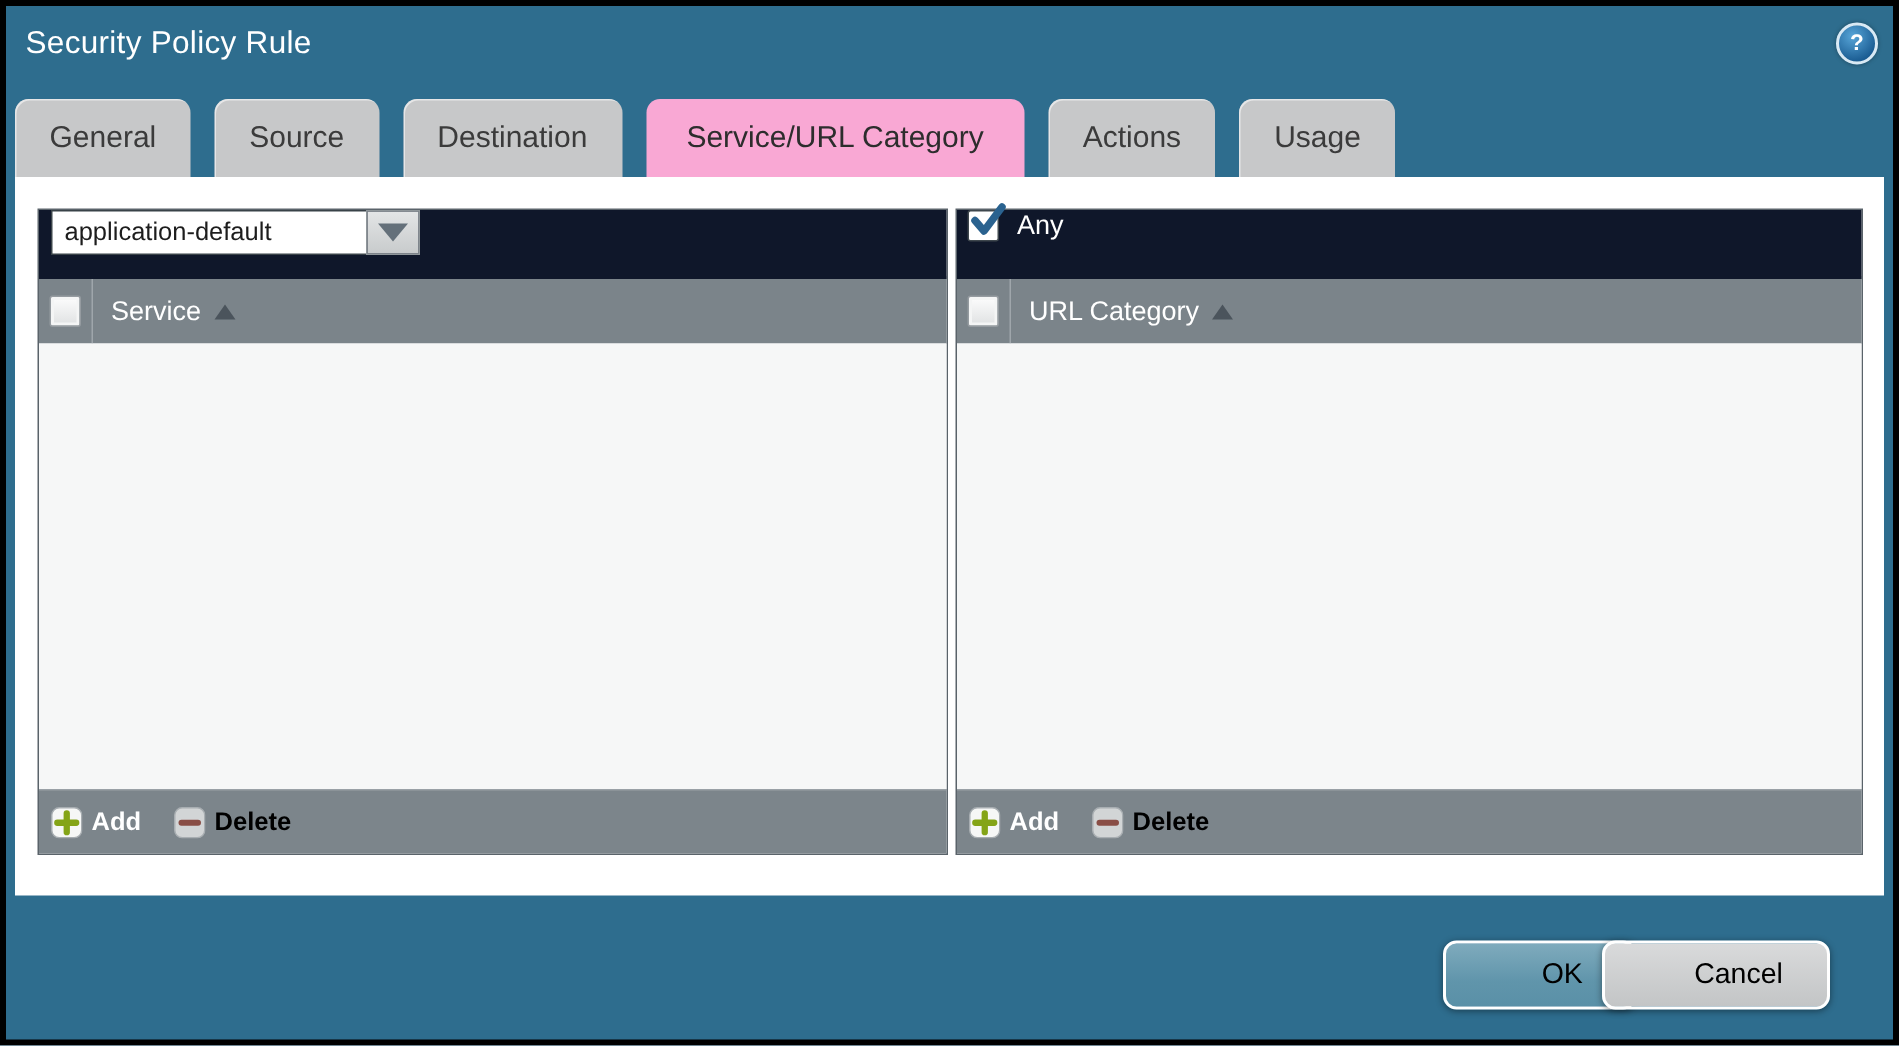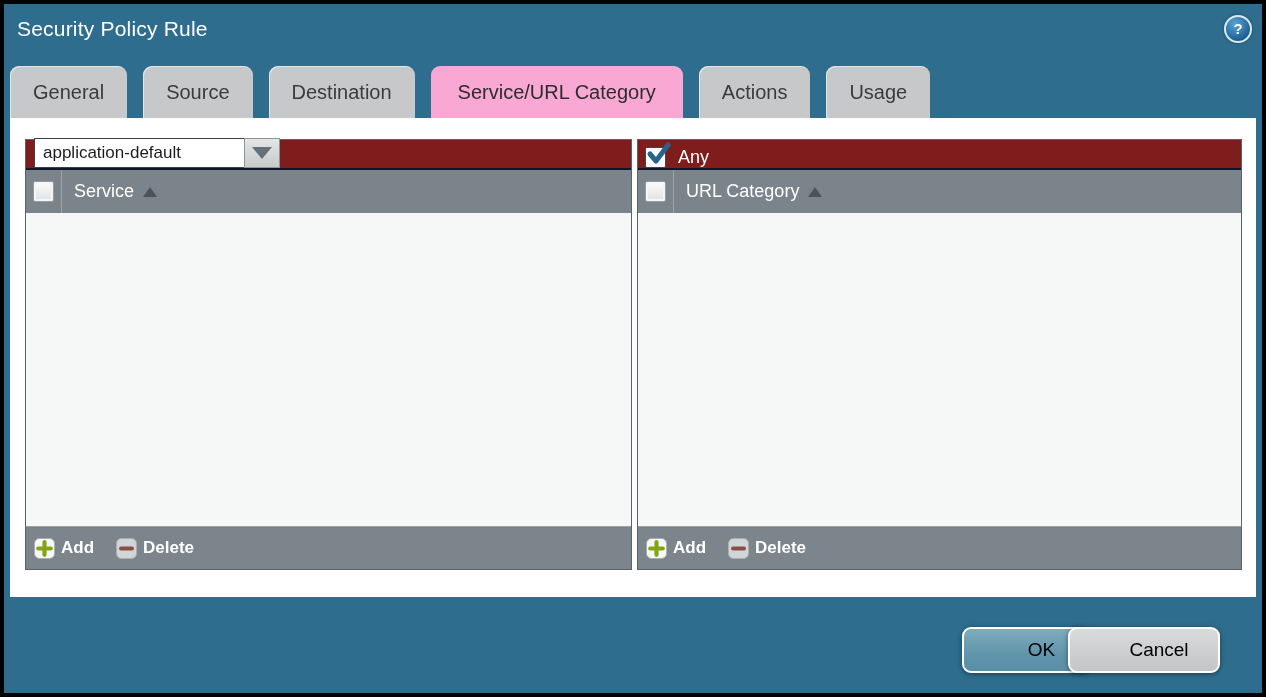--- a/index.html
+++ b/index.html
@@ -65,23 +65,23 @@
     position: absolute; top: 139px; height: 431px;
     border: 1px solid #5a636a;
     box-sizing: border-box;
     display: flex; flex-direction: column;
     z-index: 4;
   }
   .panel.left  { left: 25px;  width: 607px; }
   .panel.right { left: 637px; width: 605px; }
 
   .panel-topbar {
-    height: 28px; flex: none;
-    background: #7f1d1d;
-    display: flex; align-items: flex-end;
+    height: 44px; flex: none;
+    background: #0f172a;
+    display: flex; align-items: flex-start;
   }
   .panel-header {
     height: 45px; flex: none;
     background: #7b848a;
     border-top: 2px solid #0f172a;
     box-sizing: border-box;
     display: flex; align-items: center;
     color: #fff;
   }
   .panel-body  {
@@ -158,21 +158,21 @@
   }
 
   
   .ftr-btn {
     display: flex; align-items: center; gap: 6px;
     cursor: pointer;
   }
   .ftr-btn.first { margin-left: 8px; }
   .ftr-btn.second { margin-left: 22px; }
   .ftr-label { font-size: 17px; color: #fff; }
-  .ftr-btn.disabled .ftr-label { color: #ffffff; }
+  .ftr-btn.disabled .ftr-label { color: #000000; }
   .ftr-btn.disabled svg { opacity: .8; }
 
   
   .action-btn {
     position: absolute; top: 627px; height: 46px;
     box-sizing: border-box;
     border: 2px solid #fff; border-radius: 9px;
     font-size: 19px; color: #000; font-family: inherit;
     box-shadow: 0 1px 5px rgba(0,0,0,.45);
     cursor: pointer; z-index: 5; padding-left: 36px;

